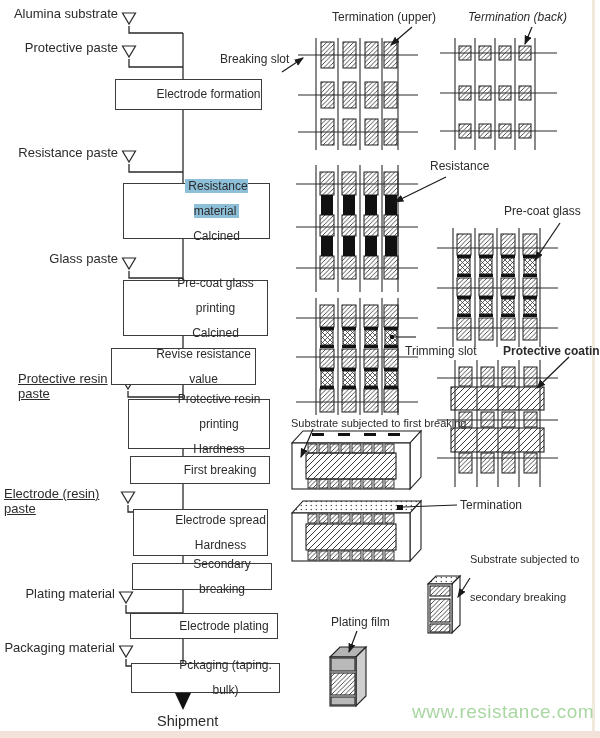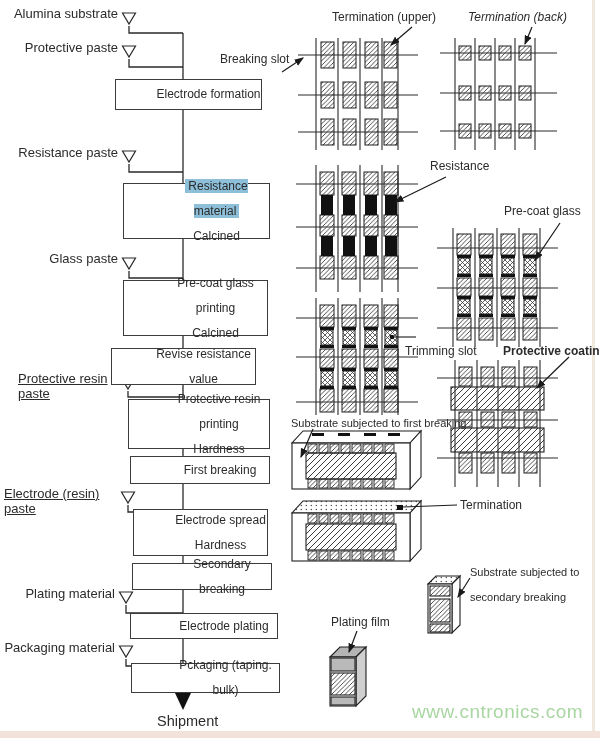--- a/index.html
+++ b/index.html
@@ -389,18 +389,18 @@
 
   <div class="ann" style="left:332px;top:10px;">Termination (upper)</div>
   <div class="ann" style="left:468px;top:10px;font-style:italic;">Termination (back)</div>
   <div class="ann" style="left:220px;top:52px;">Breaking slot</div>
   <div class="ann" style="left:430px;top:159px;">Resistance</div>
   <div class="ann" style="left:504px;top:204px;">Pre-coat glass</div>
   <div class="ann" style="left:405px;top:344px;">Trimming slot</div>
   <div class="ann" style="left:503px;top:344px;font-weight:bold;">Protective coating</div>
   <div class="ann small" style="left:291px;top:416px;">Substrate subjected to first breaking</div>
   <div class="ann" style="left:460px;top:498px;">Termination</div>
-  <div class="ann small" style="left:470px;top:565px;">Substrate subjected to</div>
+  <div class="ann small" style="left:470px;top:552px;">Substrate subjected to</div>
   <div class="ann small" style="left:470px;top:590px;">secondary breaking</div>
   <div class="ann" style="left:331px;top:615px;">Plating film</div>
 
-  <div class="watermark" style="left:412px;top:701px;">www.cntronics.com</div>
+  <div class="watermark" style="left:412px;top:701px;">www.resistance.com</div>
 </div>
 
 </body></html>

